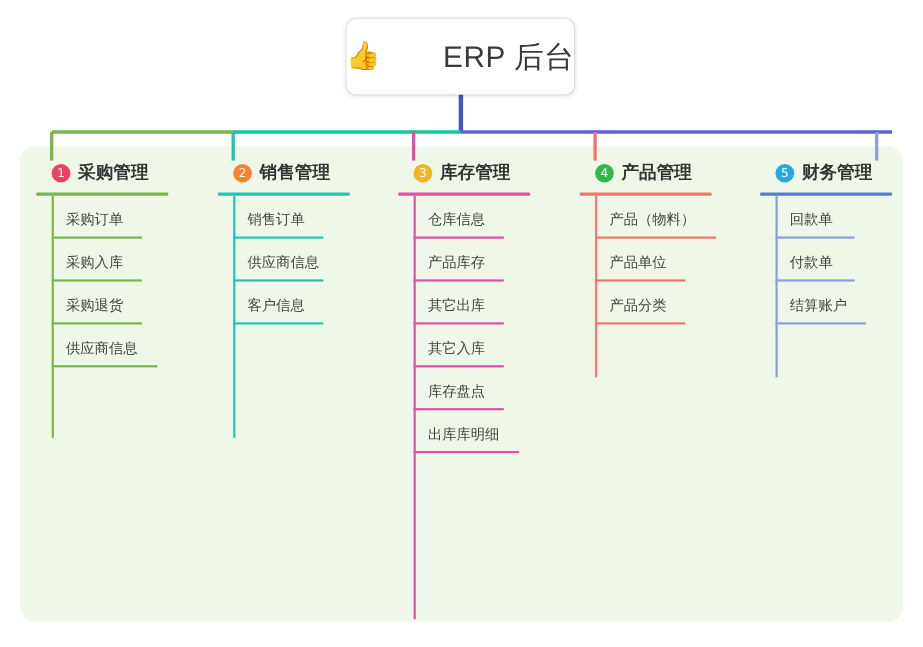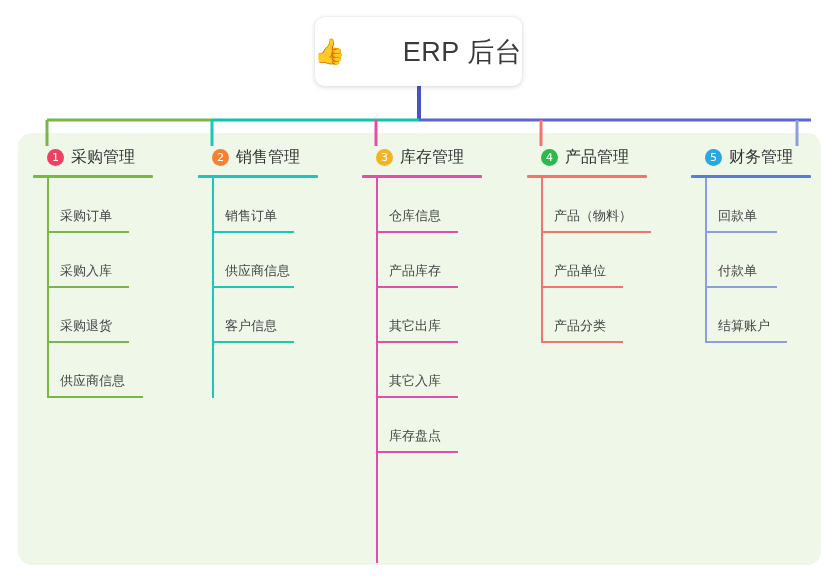--- a/index.html
+++ b/index.html
@@ -42,26 +42,26 @@
   svg.wires{position:absolute;left:0;top:0;width:839px;height:588px;pointer-events:none;}
 
   
   .col{position:absolute;top:146px;}
   .col-head{display:flex;align-items:center;gap:7px;height:22px;padding-left:14px;}
   .badge{
     width:17px;height:17px;border-radius:50%;
     color:#fff;font-size:11px;line-height:17px;text-align:center;
     flex:0 0 auto;font-family:"DejaVu Sans",sans-serif;
   }
-  .col-title{font-size:16px;color:#333333;white-space:nowrap;}
+  .col-title{font-size:16px;color:#333333;white-space:nowrap;font-weight:bold;}
   .head-rule{height:3px;border-radius:1px;margin-top:7px;}
 
   .leaf{
     position:relative;
-    height:55px;
+    height:39px;
   }
   .leaf-label{
     position:absolute;
     left:27px;bottom:8px;
     font-size:13px;color:#444444;white-space:nowrap;
   }
   .leaf-rule{
     position:absolute;
     left:14px;bottom:0;
     height:2px;
@@ -162,20 +162,24 @@
           <div class="leaf-rule" style="width: 82px; background: rgb(226, 79, 168);"></div>
         </div>
         <div class="leaf">
           <span class="leaf-label">其它入库</span>
           <div class="leaf-rule" style="width: 82px; background: rgb(226, 79, 168);"></div>
         </div>
         <div class="leaf">
           <span class="leaf-label">库存盘点</span>
           <div class="leaf-rule" style="width: 82px; background: rgb(226, 79, 168);"></div>
         </div>
+        <div class="leaf">
+          <span class="leaf-label">出库库明细</span>
+          <div class="leaf-rule" style="width: 96px; background: rgb(226, 79, 168);"></div>
+        </div>
       </div>
       <div class="col" style="left: 527px;">
         <div class="col-head">
           <span class="badge" style="background: rgb(46, 184, 76);">4</span>
           <span class="col-title">产品管理</span>
         </div>
         <div class="head-rule" style="width: 120px; background: rgb(244, 116, 107);"></div>
         <div class="leaf">
           <span class="leaf-label">产品（物料）</span>
           <div class="leaf-rule" style="width: 110px; background: rgb(244, 116, 107);"></div>

